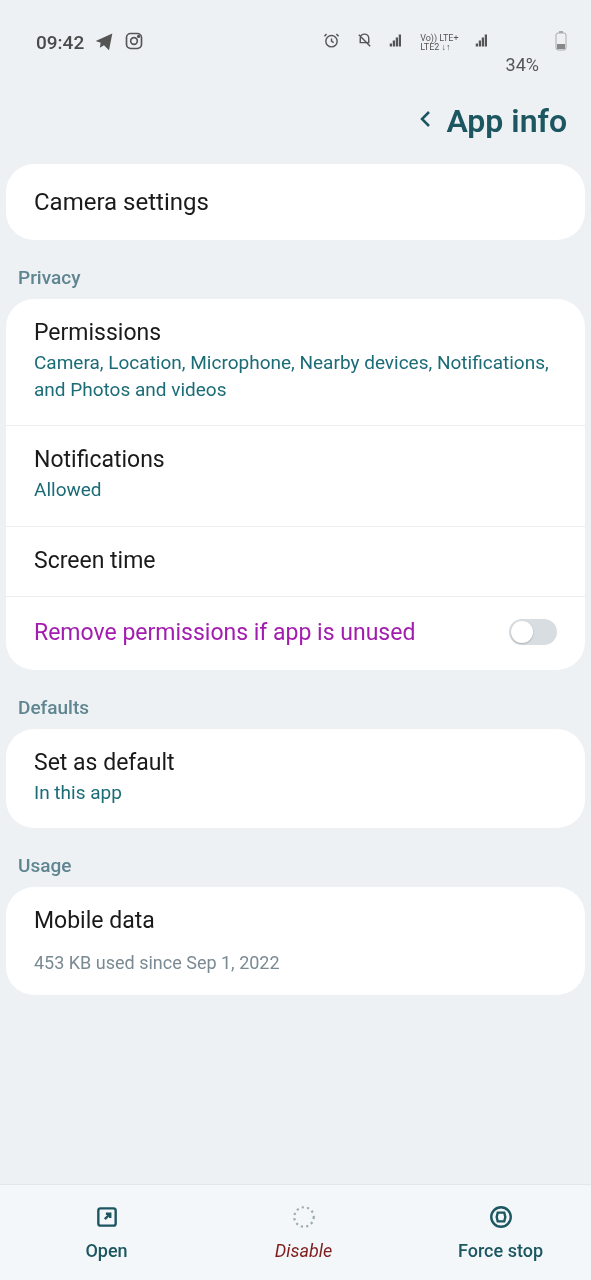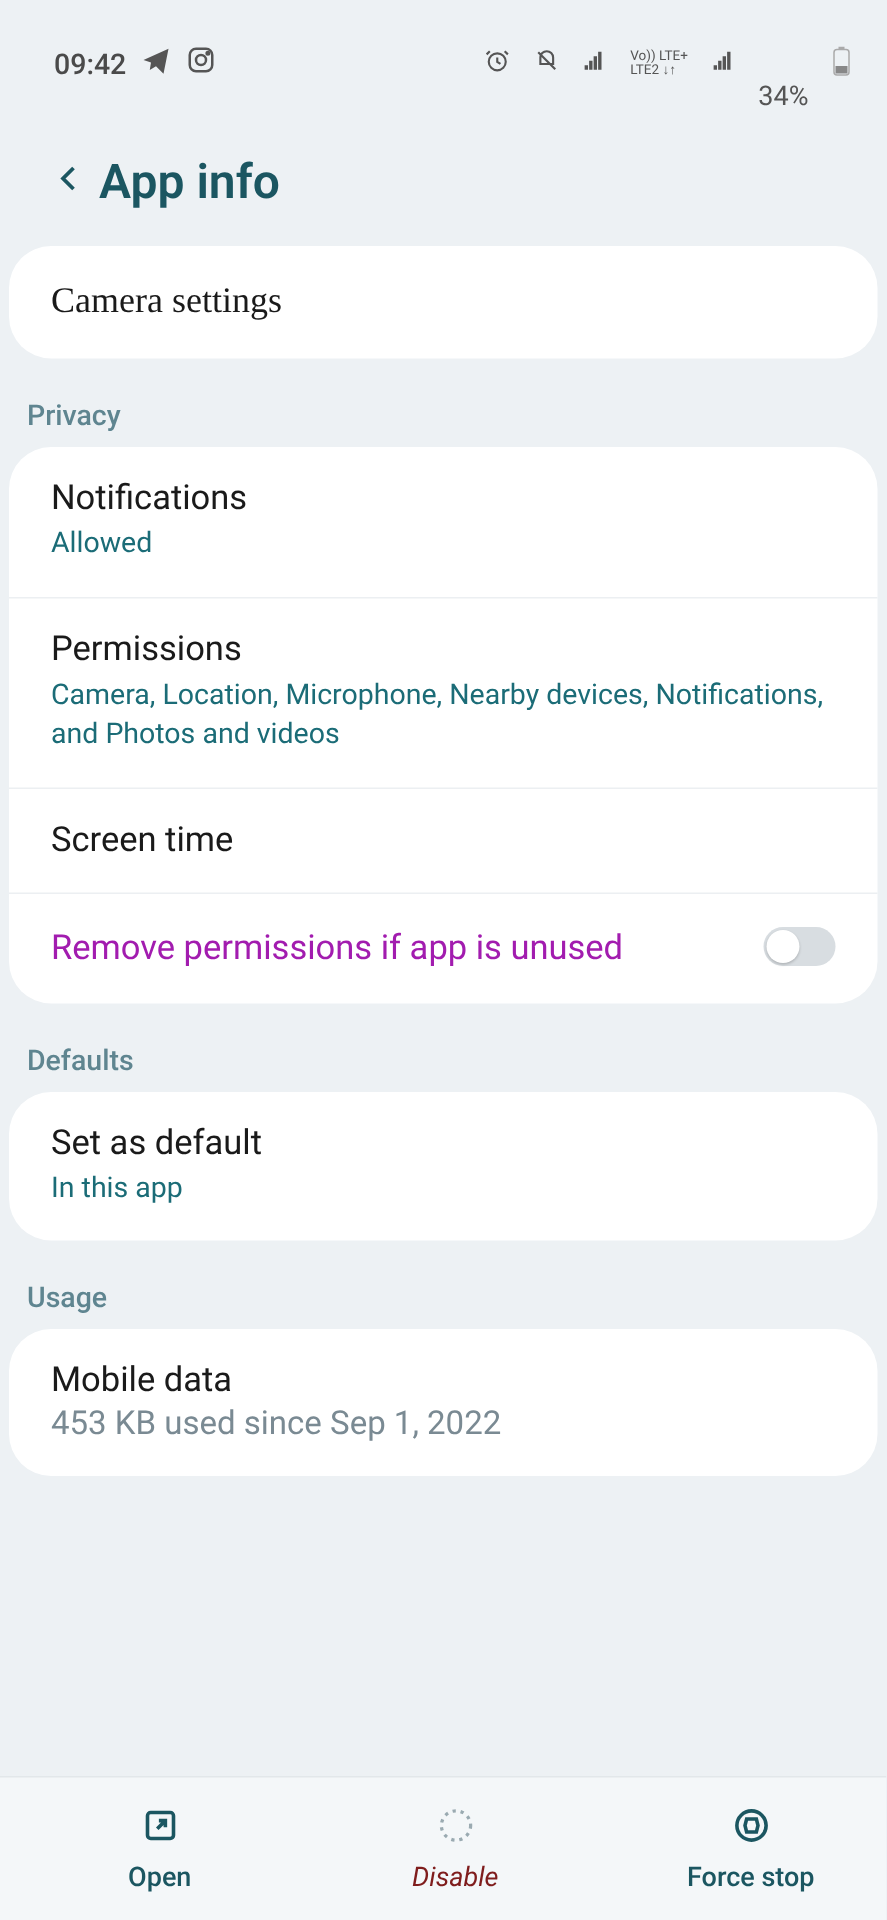--- a/index.html
+++ b/index.html
@@ -21,20 +21,21 @@
     color: #555;
   }
   .status-left { display: flex; align-items: center; gap: 10px; }
   .status-right { display: flex; align-items: center; gap: 16px; font-size: 15px;}
   .status-time { font-weight: 500; font-size: 19px; color:#4a4a4a;}
   .header {
     display: flex;
     align-items: center;
     padding: 48px 24px 18px 34px;
     gap: 8px;
+    justify-content: flex-end;
   }
   .header-title {
     font-size: 32px;
     font-weight: 600;
     color: #1b5661;
   }
   .app-row {
     display: flex;
     align-items: center;
     padding: 18px 24px 28px 34px;
@@ -65,21 +66,21 @@
     margin: 0 6px 12px 6px;
   }
   .single-card { padding: 24px 28px; }
   .card-item {
     padding: 20px 28px 22px 28px;
     border-bottom: 1px solid #eceff2;
   }
   .card-item:last-child { border-bottom: none; }
   .item-title { font-size: 23px; color: #1a1a1a; font-weight:450;}
   .item-sub { font-size: 19px; color: #1b6c77; margin-top: 4px; line-height:1.4;}
-  .item-sub-gray { font-size: 22px; color: #7a8a93; margin-top: 4px;}
+  .item-sub-gray { font-size: 18px; color: #7a8a93; margin-top: 18px;}
   .section-label {
     font-size: 19px;
     color: #5f8590;
     padding: 14px 34px 10px 18px;
     font-weight:500;
   }
   .row-flex {
     display: flex;
     justify-content: space-between;
     align-items: center;
@@ -118,21 +119,21 @@
     display: flex;
     flex-direction: column;
     align-items: center;
     justify-content: center;
     gap: 6px;
     font-size: 18px;
     margin-left: 16px;
   }
   .bottom-btn.active { color: #1b5661; font-weight: 500;}
   .bottom-btn.disabled { color: #7f1d1d; font-style: italic; }
-  .camera-settings-title { font-size: 24px; font-weight: 450; font-family: Liberation Serif, serif;}
+  .camera-settings-title { font-size: 24px; font-weight: 450;}
   .scroll-area {
     position: absolute;
     top: 54px;
     bottom: 96px;
     left: 0; right: 0;
     overflow: hidden;
   }
 </style>
 </head>
 <body>
@@ -206,26 +207,26 @@
   </div>
 
 
   <div class="card single-card" style="margin-top:6px;">
     <div class="camera-settings-title">Camera settings</div>
   </div>
 
   <div class="section-label">Privacy</div>
   <div class="card">
     <div class="card-item">
+      <div class="item-title">Permissions</div>
+      <div class="item-sub">Camera, Location, Microphone, Nearby devices, Notifications, and Photos and videos</div>
+    </div>
+    <div class="card-item">
       <div class="item-title">Notifications</div>
       <div class="item-sub">Allowed</div>
-    </div>
-    <div class="card-item">
-      <div class="item-title">Permissions</div>
-      <div class="item-sub">Camera, Location, Microphone, Nearby devices, Notifications, and Photos and videos</div>
     </div>
     <div class="card-item">
       <div class="item-title">Screen time</div>
     </div>
     <div class="card-item row-flex">
       <div class="disabled-title" style="max-width:400px;">Remove permissions if app is unused</div>
       <div class="toggle">
         <div class="toggle-knob"></div>
       </div>
     </div>

